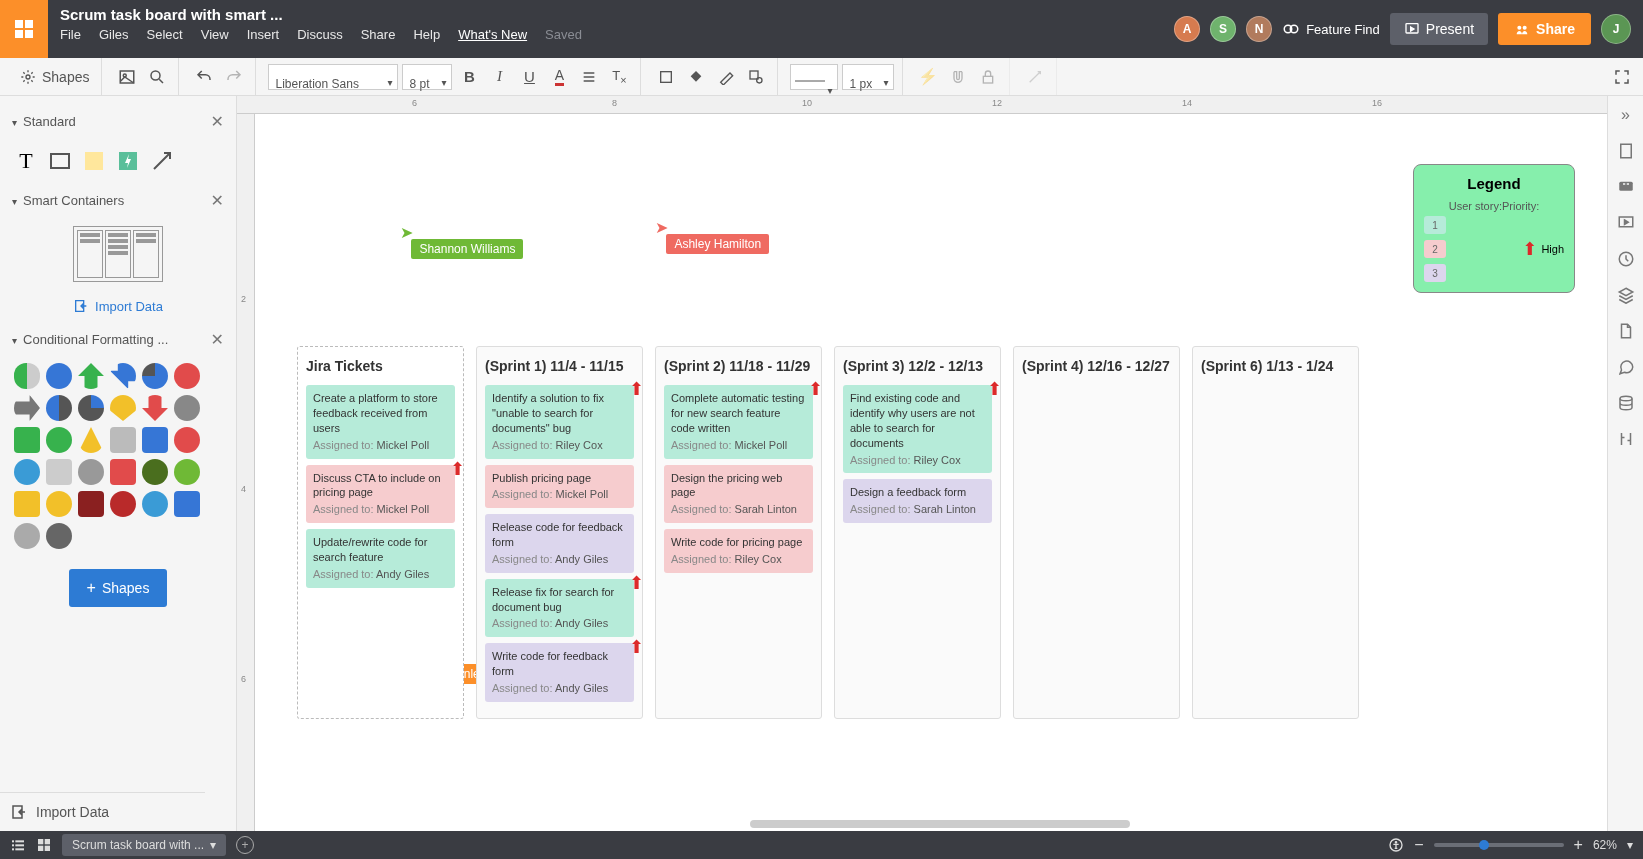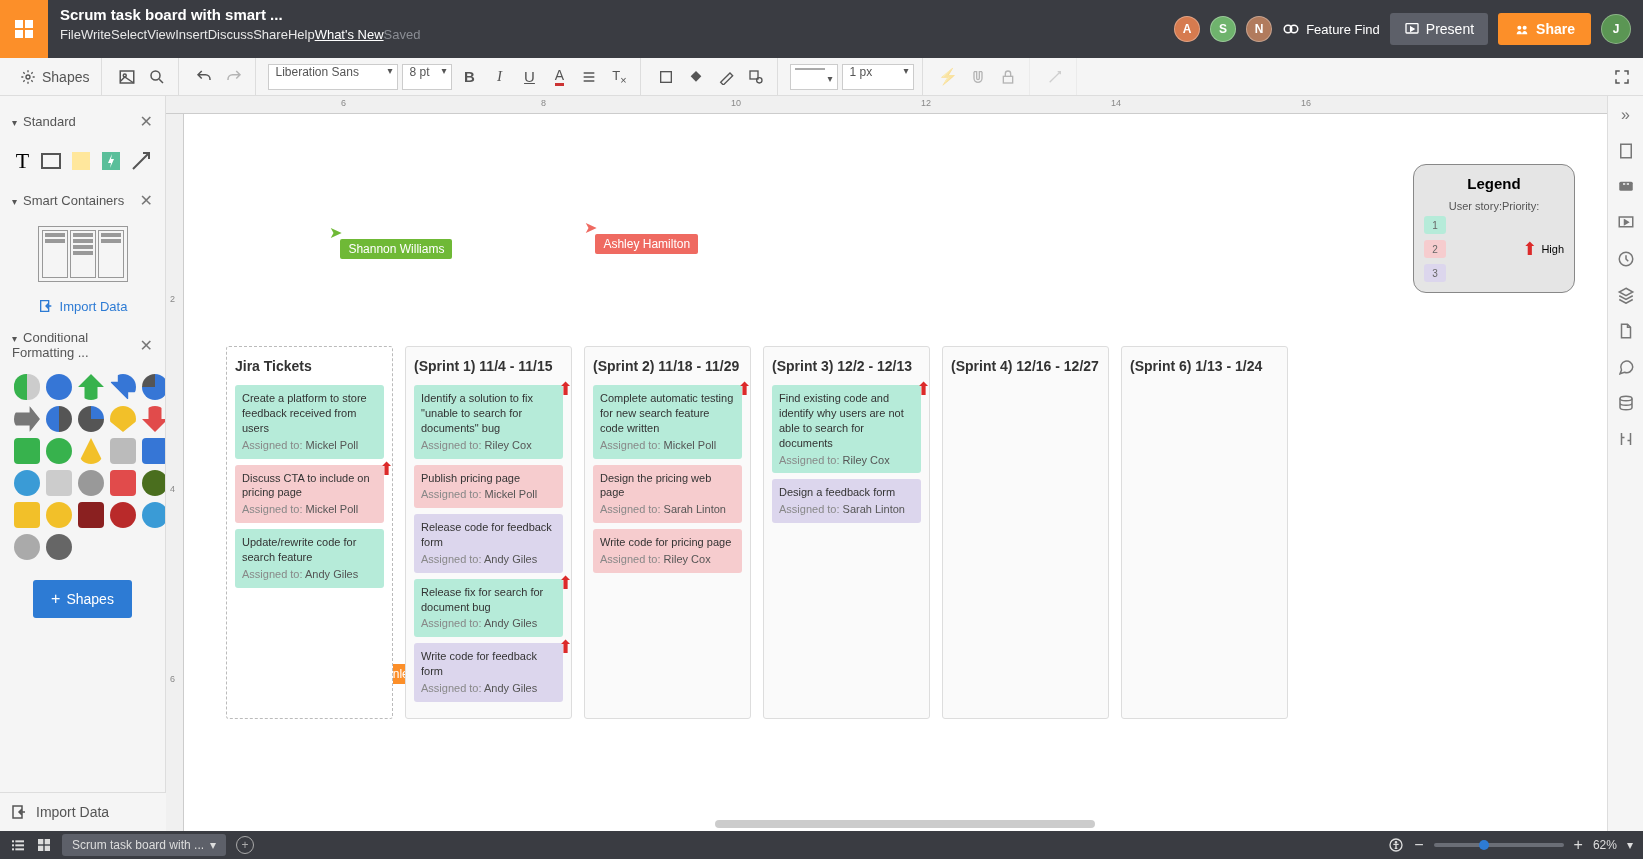--- a/index.html
+++ b/index.html
@@ -2,39 +2,39 @@
 <html><head>
 <meta charset="utf-8">
 <style>
 *{box-sizing:border-box;margin:0;padding:0;font-family:"Liberation Sans",Arial,sans-serif}
 body{background:#fff;overflow:hidden;width:1643px;height:859px;position:relative}
 .header{background:#3a3c42;height:58px;display:flex;align-items:flex-start;padding:0}
 .logo{width:48px;height:58px;background:#fc8f29;display:flex;align-items:center;justify-content:center}
 .logo svg{width:24px;height:24px;fill:#fff}
 .header-center{flex:1;padding:6px 12px}
 .doc-title{color:#fff;font-size:15px;font-weight:bold}
-.menubar{display:flex;margin-top:4px}
+.menubar{display:flex;gap:18px;margin-top:4px}
 .menubar span{color:#e8e8e8;font-size:13px;cursor:pointer}
 .menubar .special{text-decoration:underline;color:#fff}
 .menubar .saved{color:#8a8d94}
 .header-right{display:flex;align-items:center;gap:10px;padding-right:12px;height:58px}
 .avatar{width:26px;height:26px;border-radius:50%;display:flex;align-items:center;justify-content:center;color:#fff;font-size:12px;font-weight:bold;border:1px solid rgba(255,255,255,.3)}
 .av-a{background:#d67b4f}.av-s{background:#6fb36d}.av-n{background:#b17b5d}.av-j{background:#5b9654}
 .feature-find{display:flex;align-items:center;gap:6px;color:#fff;font-size:13px;cursor:pointer}
 .btn-present{background:#5d6069;color:#fff;border:none;padding:8px 14px;border-radius:3px;font-size:14px;display:flex;align-items:center;gap:6px;cursor:pointer}
 .btn-share{background:#fc8f29;color:#fff;border:none;padding:8px 16px;border-radius:3px;font-size:14px;font-weight:bold;display:flex;align-items:center;gap:6px;cursor:pointer}
 .toolbar{height:38px;background:#f5f5f5;border-bottom:1px solid #ddd;display:flex;align-items:center;padding:0 8px;gap:4px}
 .tb-sect{display:flex;align-items:center;gap:4px;padding:0 8px;border-right:1px solid #ddd;height:100%}
 .tb-sect:last-child{border-right:none}
 .tb-btn{width:26px;height:26px;display:flex;align-items:center;justify-content:center;color:#555;cursor:pointer;border-radius:3px}
-.tb-select{border:1px solid #ccc;background:#fff;height:26px;padding:0 20px 0 6px;font-size:12px;color:#555;position:relative;cursor:pointer}
+.tb-select{border:1px solid #ccc;background:#fff;height:26px;padding:12px 20px 0 6px;font-size:12px;color:#555;position:relative;cursor:pointer}
 .tb-select::after{content:"▾";position:absolute;right:5px;font-size:10px}
 .shapes-btn{display:flex;align-items:center;gap:6px;font-size:14px;color:#555;cursor:pointer;padding:0 12px;border-right:1px solid #ddd;height:100%}
 .main{display:flex;height:calc(100% - 58px - 38px - 28px)}
-.sidebar{width:166px;background:#f5f5f5;border-right:1px solid #ddd;overflow-y:auto;padding:8px}
+.sidebar{width:237px;background:#f5f5f5;border-right:1px solid #ddd;overflow-y:auto;padding:8px}
 .sb-section-hdr{display:flex;align-items:center;justify-content:space-between;padding:8px 4px;font-size:13px;color:#555;cursor:pointer}
 .sb-section-hdr .chev{font-size:10px;margin-right:6px}
 .sb-close{color:#777;cursor:pointer;font-size:16px}
 .sb-shapes-row{display:flex;gap:6px;padding:8px 4px;align-items:center}
 .sb-shape{width:28px;height:28px;display:flex;align-items:center;justify-content:center;cursor:pointer}
 .container-thumb{width:90px;height:56px;border:1px solid #999;margin:8px auto;display:flex;gap:2px;padding:3px}
 .container-thumb div{flex:1;border:1px solid #999;display:flex;flex-direction:column;gap:2px;padding:2px}
 .container-thumb div span{height:4px;background:#999}
 .import-link{display:flex;align-items:center;gap:6px;color:#2d7bd4;font-size:13px;justify-content:center;padding:8px;cursor:pointer}
 .cf-grid{display:grid;grid-template-columns:repeat(6,26px);gap:6px;padding:6px}
@@ -57,21 +57,21 @@
 .col{width:167px;background:#fafafa;border:1px solid #ddd;border-radius:3px;padding:10px 8px;min-height:340px}
 .col.dashed{border:1.5px dashed #bbb;background:#fff}
 .col-title{font-size:14px;font-weight:bold;color:#333;margin-bottom:10px;line-height:1.3}
 .card{border-radius:3px;padding:6px 7px;margin-bottom:6px;font-size:11px;color:#333;line-height:1.35;position:relative}
 .card.teal{background:#b6ebd9}
 .card.pink{background:#f6ccce}
 .card.purple{background:#dcd6ed}
 .card .assigned{color:#888;font-size:11px;margin-top:2px}
 .card .assigned b{color:#555;font-weight:normal}
 .pri-arrow{position:absolute;right:-10px;top:-8px;color:#dc2a2a;font-size:18px}
-.legend{position:absolute;right:32px;top:50px;width:162px;border:1.5px solid #888;border-radius:13px;background:#e5e5e5;padding:10px}
+.legend{position:absolute;right:32px;top:50px;width:162px;border:1.5px solid #888;border-radius:8px;background:#86efac;padding:10px}
 .legend h4{text-align:center;font-size:15px;margin-bottom:8px;font-weight:bold}
 .legend-row{display:flex;justify-content:center;font-size:11px;color:#555}
 .legend-items{display:flex;justify-content:space-between;margin-top:4px}
 .legend-col{display:flex;flex-direction:column;gap:6px;align-items:center}
 .legend-swatch{width:22px;height:18px;border-radius:3px;display:flex;align-items:center;justify-content:center;font-size:10px;color:#666}
 .right-rail{width:36px;background:#f5f5f5;display:flex;flex-direction:column;align-items:center;padding-top:10px;gap:18px;border-left:1px solid #ddd}
 .right-rail div{color:#777;cursor:pointer;font-size:16px}
 .statusbar{height:28px;background:#3a3c42;display:flex;align-items:center;color:#ddd;font-size:12px;padding:0 10px;gap:10px}
 .tab-chip{background:#5d6069;padding:4px 10px;border-radius:3px;display:flex;align-items:center;gap:6px;cursor:pointer}
 .sb-spacer{flex:1}
@@ -87,21 +87,21 @@
 <div class="header">
   <div class="logo">
     <svg viewBox="0 0 24 24">
         <path d="M3 3h8v8H3zM13 3h8v8h-8zM3 13h8v8H3zM13 13h8v8h-8z"></path>
       </svg>
   </div>
   <div class="header-center">
     <div class="doc-title">Scrum task board with smart ...</div>
     <div class="menubar">
       <span>File</span>
-      <span>Write</span>
+      <span>Giles</span>
       <span>Select</span>
       <span>View</span>
       <span>Insert</span>
       <span>Discuss</span>
       <span>Share</span>
       <span>Help</span>
       <span class="special">What's New</span>
       <span class="saved">Saved</span>
     </div>
   </div>
@@ -216,21 +216,21 @@
           <circle cx="17" cy="17" r="4"></circle>
         </svg>
       </div>
   </div>
   <div class="tb-sect">
     <div class="tb-select" style="width:48px;padding-left:4px">
         <svg width="30" height="8">
           <line x1="0" y1="4" x2="30" y2="4" stroke="#555" stroke-width="1"></line>
         </svg>
       </div>
-    <div class="tb-select" style="width:72px">1 px</div>
+    <div class="tb-select" style="width:52px">1 px</div>
   </div>
   <div class="tb-sect" style="opacity:.4">
     <div class="tb-btn">⚡</div>
     <div class="tb-btn">
         <svg width="16" height="16" viewBox="0 0 24 24" fill="none" stroke="#555" stroke-width="2">
           <path d="M6 4v10a6 6 0 0012 0V4M6 4h4v10a2 2 0 004 0V4h4"></path>
         </svg>
       </div>
     <div class="tb-btn">
         <svg width="16" height="16" viewBox="0 0 24 24" fill="none" stroke="#555" stroke-width="2">

